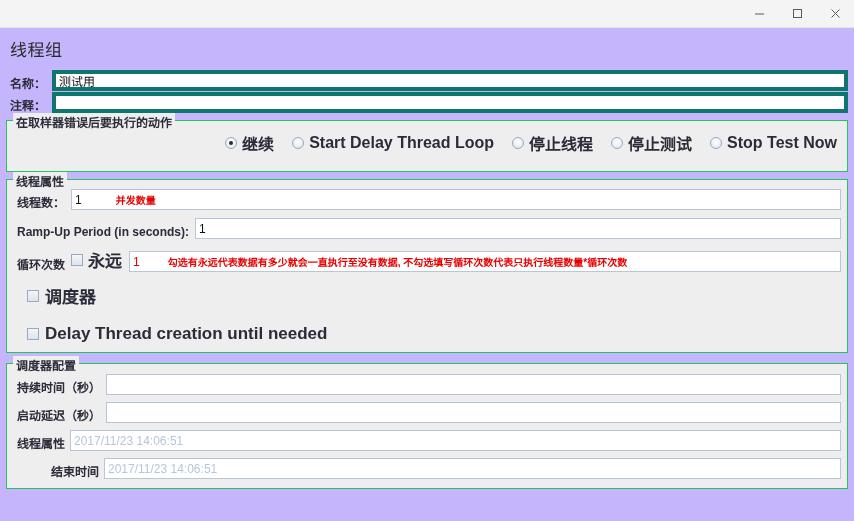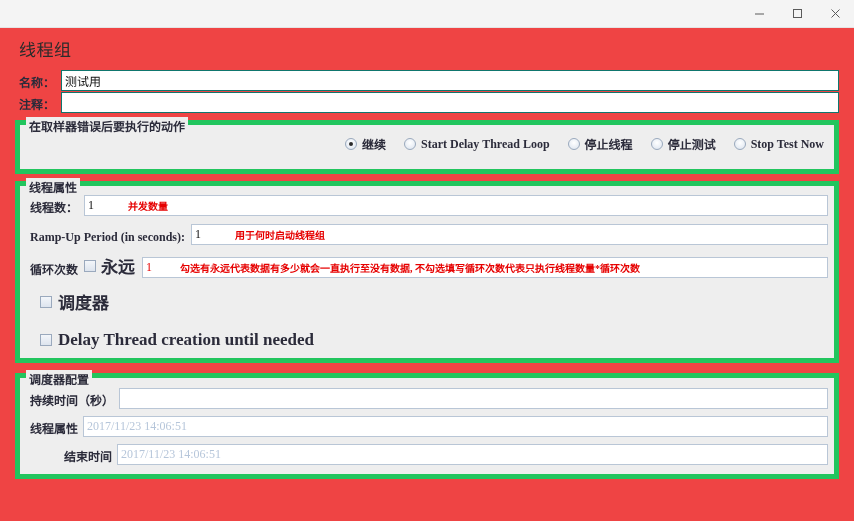--- a/index.html
+++ b/index.html
@@ -31,24 +31,23 @@
     display: flex; align-items: center; justify-content: center;
     color: #5a5a5a;
     font-size: 13px;
     line-height: 1;
     user-select: none;
   }
   .win-btn svg { display: block; }
 
   
   .page {
-    padding: 0 15px;
+    padding: 0 6px;
     height: calc(521px - 28px);
-    background: #ef4444;
-    font-family: Liberation Serif, serif;
+    background: #c4b5fd;
   }
   .page-title {
     font-size: 17px;
     color: #2b2b2b;
     padding: 8px 2px 9px 4px;
     font-weight: normal;
     letter-spacing: .5px;
   }
 
   
@@ -63,21 +62,21 @@
     display: flex;
     align-items: center;
     white-space: nowrap;
     padding: 0 6px 0 4px;
     font-size: 12px;
   }
   .field {
     flex: 1 1 auto;
     min-width: 0;
     background: #ffffff;
-    border: 1px solid #0f766e;
+    border: 4px solid #0f766e;
     height: 21px;
     display: flex;
     align-items: center;
     padding: 0 3px;
     font-size: 12px;
     color: #111;
     position: relative;
   }
   .field.thin { border: 1px solid #b9c6d6; }
 
@@ -85,21 +84,21 @@
   .annot {
     color: #e60000;
     font-weight: bold;
     font-size: 10px;
     white-space: nowrap;
     pointer-events: none;
   }
 
   
   .group {
-    border: 5px solid #22c55e;
+    border: 1px solid #22c55e;
     margin-top: 7px;
     padding: 0 6px 6px 6px;
     position: relative;
     background: #eeeeee;
   }
   .group > .group-title {
     position: absolute;
     top: -8px; left: 6px;
     background: #eeeeee;
     padding: 0 3px;
@@ -117,21 +116,21 @@
     justify-content: flex-end;
     gap: 18px;
     padding: 6px 4px 10px 0;
   }
   .radio-item {
     display: flex;
     align-items: center;
     gap: 5px;
     white-space: nowrap;
     font-weight: bold;
-    font-size: 12px;
+    font-size: 16px;
     color: #2b2b3a;
   }
   .radio-mark {
     width: 12px; height: 12px;
     border-radius: 50%;
     border: 1px solid #9aa9bd;
     background: radial-gradient(circle at 50% 38%, #ffffff 0%, #e9eef5 60%, #dbe3ec 100%);
     flex: none;
     position: relative;
   }
@@ -269,21 +268,20 @@
         <div class="field thin">
           <span>1</span>
           <span class="annot" style="margin-left:34px;">并发数量</span>
         </div>
       </div>
 
       <div class="row" style="margin-top:8px;">
         <div class="row-label">Ramp-Up Period (in seconds):</div>
         <div class="field thin">
           <span>1</span>
-          <span class="annot" style="margin-left:34px;">用于何时启动线程组</span>
         </div>
       </div>
 
       <div class="row" style="margin-top:8px;">
         <div class="row-label">循环次数</div>
         <label class="inline-check">
           <span class="check-mark"></span>
           <span class="check-label">永远</span>
         </label>
         <div class="field thin">
@@ -309,20 +307,26 @@
     <div class="group-title">调度器配置</div>
     <div class="group-body" style="padding-top:10px;padding-bottom:2px;">
 
       <div class="row">
         <div class="sched-label">持续时间（秒）</div>
         <div class="field thin">
           <span></span>
         </div>
       </div>
 
+      <div class="row" style="margin-top:7px;">
+        <div class="sched-label">启动延迟（秒）</div>
+        <div class="field thin">
+          <span></span>
+        </div>
+      </div>
 
       <div class="row" style="margin-top:7px;">
         <div class="sched-label">线程属性</div>
         <div class="field thin">
           <span class="readonly-val">2017/11/23 14:06:51</span>
         </div>
       </div>
 
       <div class="row" style="margin-top:7px;margin-left:34px;">
         <div class="sched-label">结束时间</div>

